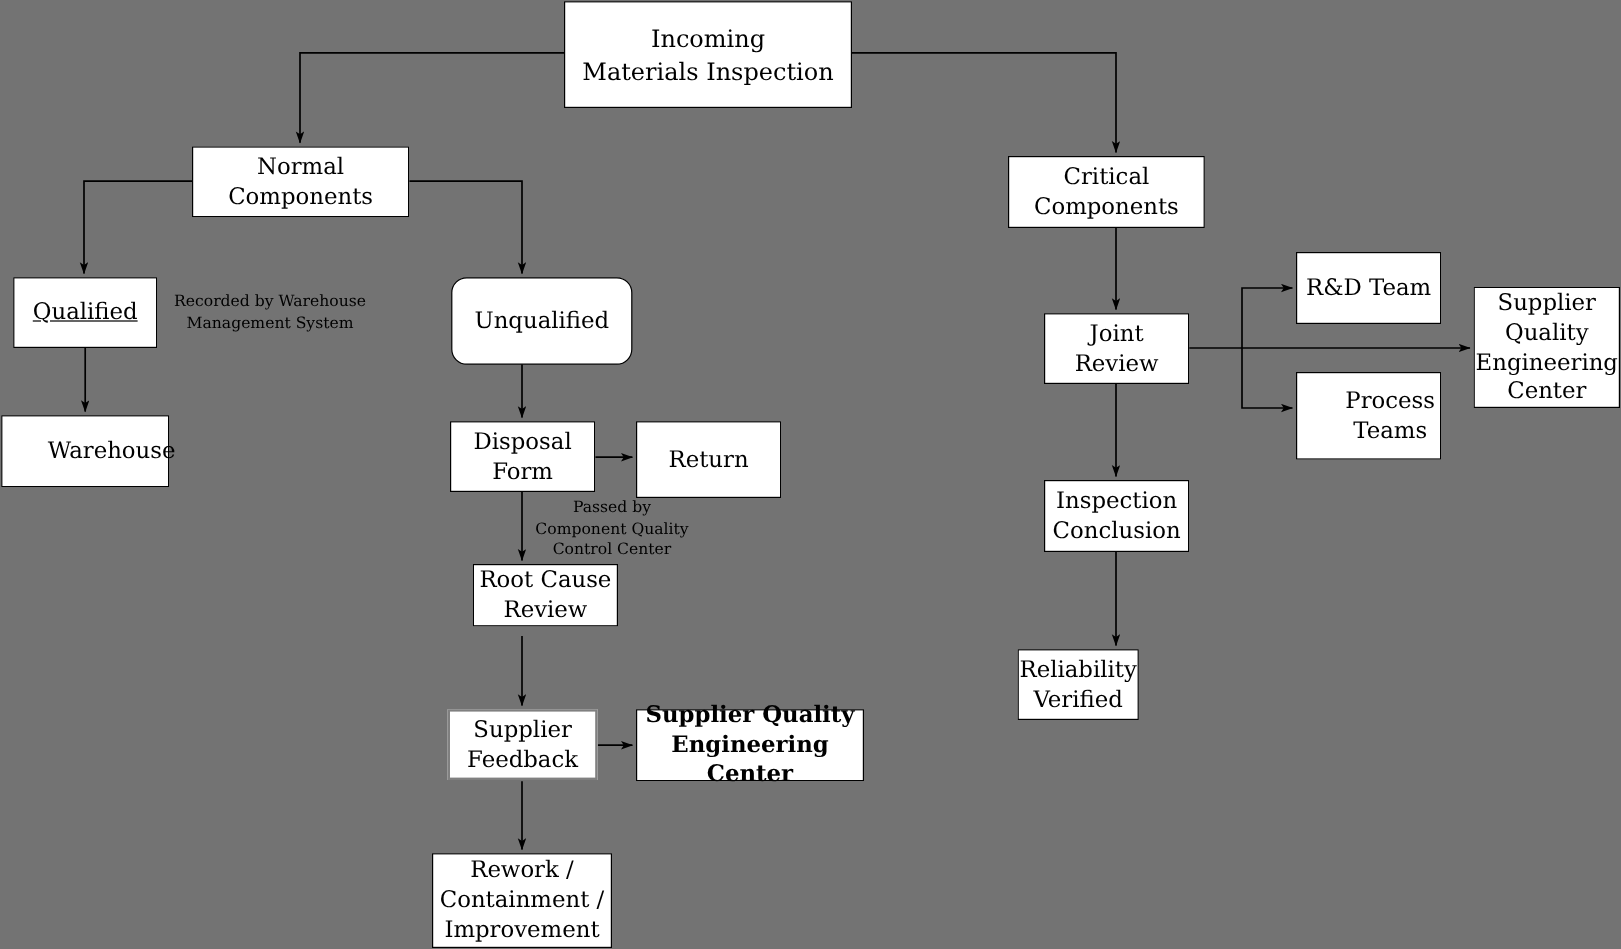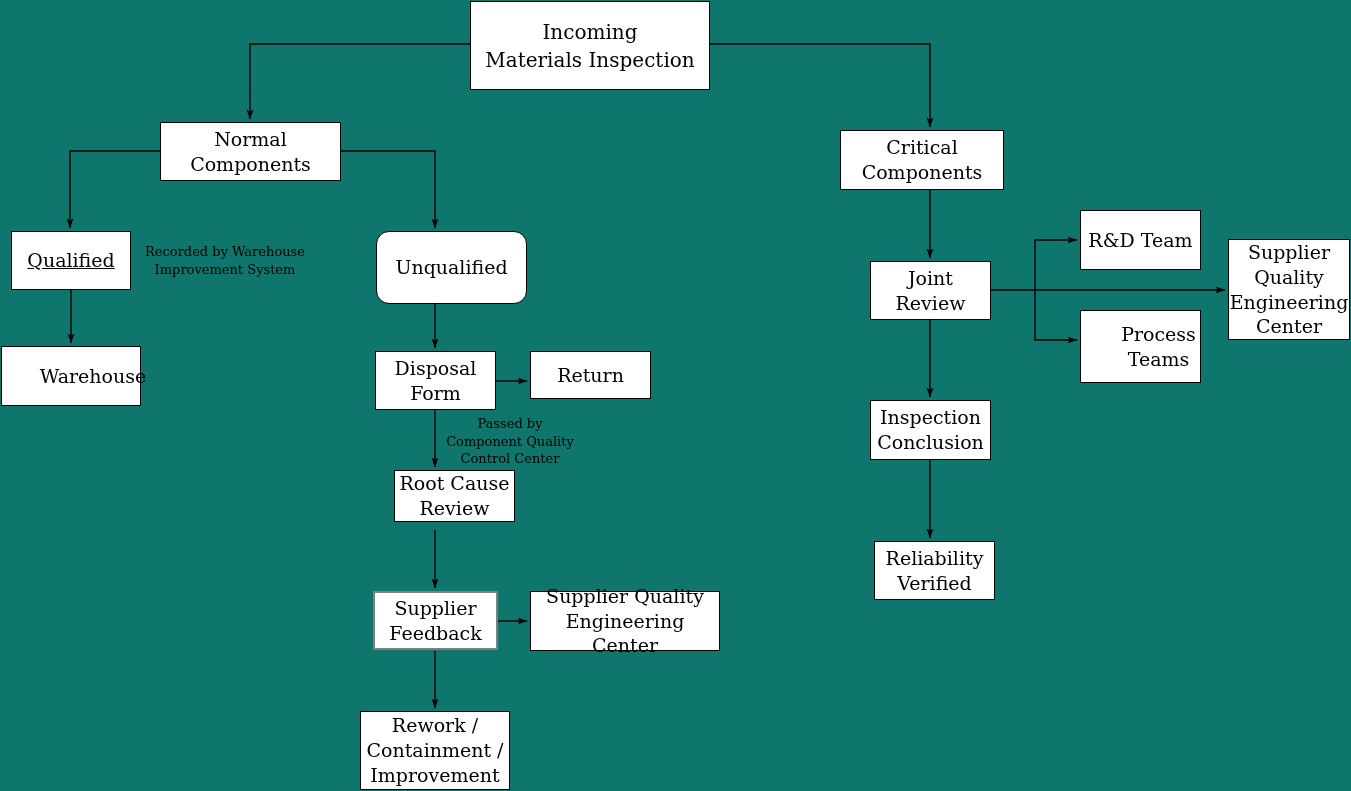--- a/index.html
+++ b/index.html
@@ -1,16 +1,16 @@
 <!DOCTYPE html>
 <html><head>
 <meta charset="utf-8">
 <style>
   html,body{margin:0;padding:0;background:#ffffff;}
-  #canvas{position:relative;width:1351px;height:791px;background:#0f766e;overflow:hidden;
+  #canvas{position:relative;width:1351px;height:791px;background:#737373;overflow:hidden;
           font-family:"DejaVu Serif", serif;color:#000;}
   #wires{position:absolute;left:0;top:0;width:1351px;height:791px;}
   .node{position:absolute;box-sizing:border-box;border:1.5px solid #000;background:#fff;
         display:flex;align-items:center;justify-content:center;text-align:center;
         font-size:19px;line-height:1.3;white-space:pre-line;}
   .node.title{font-size:20px;line-height:1.4;}
   .node.highlight{border:2.5px solid #808080;}
   .note{position:absolute;box-sizing:border-box;text-align:center;font-size:13px;
         line-height:1.35;white-space:pre-line;}
 </style>
@@ -49,40 +49,40 @@
 
   <div class="node" style="left:160px;top:122px;width:181px;height:59px;">Normal Components</div>
 
   <div class="node" style="left:840px;top:130px;width:164px;height:60px;">Critical Components</div>
 
   <div class="node" style="left:11px;top:231px;width:120px;height:59px;text-decoration:underline;">Qualified</div>
 
   <div class="node" style="left:376px;top:231px;width:151px;height:73px;border-radius:13px;">Unqualified</div>
 
   <div class="note" style="left:140px;top:243px;width:170px;">Recorded by Warehouse
-Improvement System</div>
+Management System</div>
 
   <div class="node" style="left:1px;top:346px;width:140px;height:60px;padding-left:44px;">Warehouse</div>
 
   <div class="node" style="left:375px;top:351px;width:121px;height:59px;">Disposal
 Form</div>
 
-  <div class="node" style="left:530px;top:351px;width:121px;height:48px;">Return</div>
+  <div class="node" style="left:530px;top:351px;width:121px;height:64px;">Return</div>
 
   <div class="note" style="left:440px;top:415px;width:140px;">Passed by
 Component Quality
 Control Center</div>
 
   <div class="node" style="left:394px;top:470px;width:121px;height:52px;">Root Cause
 Review</div>
 
   <div class="node highlight" style="left:373px;top:591px;width:125px;height:59px;">Supplier
 Feedback</div>
 
-  <div class="node" style="left:530px;top:591px;width:190px;height:60px;">Supplier Quality
+  <div class="node" style="left:530px;top:591px;width:190px;height:60px;font-weight:bold;">Supplier Quality
 Engineering Center</div>
 
   <div class="node" style="left:360px;top:711px;width:150px;height:79px;">Rework /
 Containment /
 Improvement</div>
 
   <div class="node" style="left:870px;top:261px;width:121px;height:59px;">Joint Review</div>
 
   <div class="node" style="left:1080px;top:210px;width:121px;height:60px;">R&amp;D Team</div>
 
@@ -90,16 +90,16 @@
 Teams</div>
 
   <div class="node" style="left:1228px;top:239px;width:122px;height:101px;">Supplier
 Quality
 Engineering
 Center</div>
 
   <div class="node" style="left:870px;top:400px;width:121px;height:60px;">Inspection
 Conclusion</div>
 
-  <div class="node" style="left:874px;top:541px;width:121px;height:59px;">Reliability
+  <div class="node" style="left:848px;top:541px;width:101px;height:59px;">Reliability
 Verified</div>
 
 </div>
 
 </body></html>

